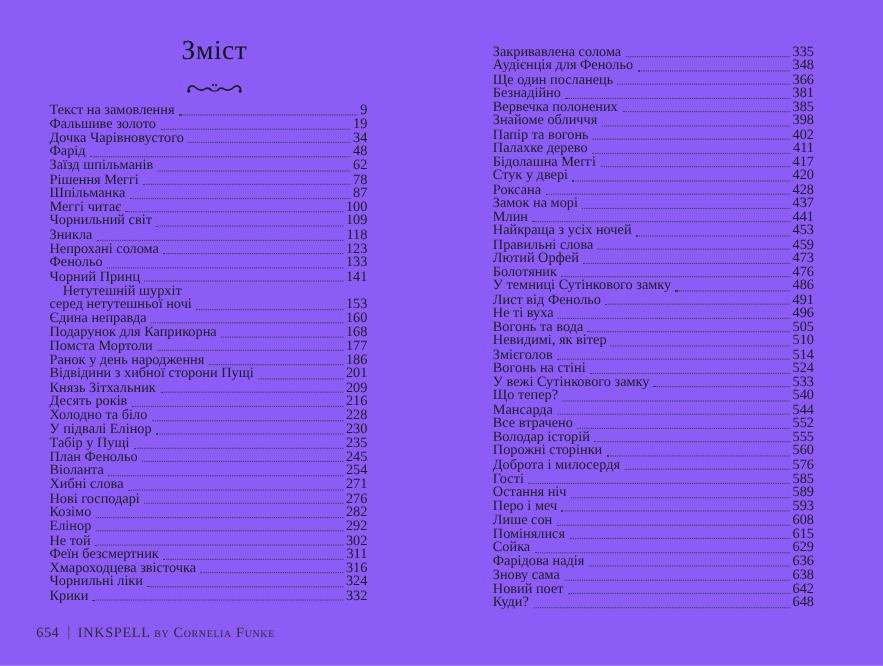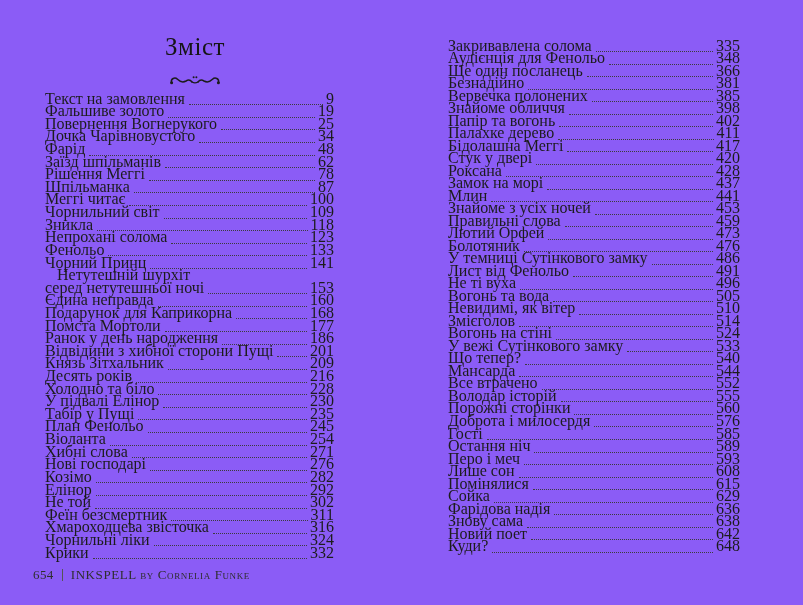--- a/index.html
+++ b/index.html
@@ -7,21 +7,21 @@
     width:803px;height:605px;background:#ffffff;
     font-family:"Liberation Serif","DejaVu Serif",serif;
     color:#1c1c1c;overflow:hidden;
   }
   .spread{position:relative;width:803px;height:605px;background:#8b5cf6;}
   .page-title{
     position:absolute;left:50px;top:33px;width:290px;
     text-align:center;font-size:25px;letter-spacing:0.5px;color:#151515;
   }
   .ornament{position:absolute;left:50px;top:72px;width:290px;text-align:center;}
-  .toc-col{position:absolute;font-size:16px;}
+  .toc-col{position:absolute;font-size:13px;}
   .toc-col-left{left:45px;top:95px;width:289px;}
   .toc-col-left .row{height:12.62px;}
   .toc-col-right{left:448px;top:42px;width:292px;}
   .toc-col-right .row{height:12.52px;}
   .row{display:flex;align-items:flex-end;white-space:nowrap;}
   .row .t{flex:0 0 auto;}
   .row .leader{
     flex:1 1 auto;min-width:8px;
     border-bottom:1.4px dotted #3c3c3c;
     margin:0 3px 2.5px 4px;
@@ -64,25 +64,20 @@
         <span class="t">Текст на замовлення</span>
         <span class="leader"></span>
         <span class="p">9</span>
       </div>
       <div class="row">
         <span class="t">Фальшиве золото</span>
         <span class="leader"></span>
         <span class="p">19</span>
       </div>
       <div class="row">
-        <span class="t">Повернення Вогнерукого</span>
-        <span class="leader"></span>
-        <span class="p">25</span>
-      </div>
-      <div class="row">
         <span class="t">Дочка Чарівновустого</span>
         <span class="leader"></span>
         <span class="p">34</span>
       </div>
       <div class="row">
         <span class="t">Фарід</span>
         <span class="leader"></span>
         <span class="p">48</span>
       </div>
       <div class="row">
@@ -304,21 +299,21 @@
         <span class="t">Замок на морі</span>
         <span class="leader"></span>
         <span class="p">437</span>
       </div>
       <div class="row">
         <span class="t">Млин</span>
         <span class="leader"></span>
         <span class="p">441</span>
       </div>
       <div class="row">
-        <span class="t">Знайоме з усіх ночей</span>
+        <span class="t">Найкраща з усіх ночей</span>
         <span class="leader"></span>
         <span class="p">453</span>
       </div>
       <div class="row">
         <span class="t">Правильні слова</span>
         <span class="leader"></span>
         <span class="p">459</span>
       </div>
       <div class="row">
         <span class="t">Лютий Орфей</span>

